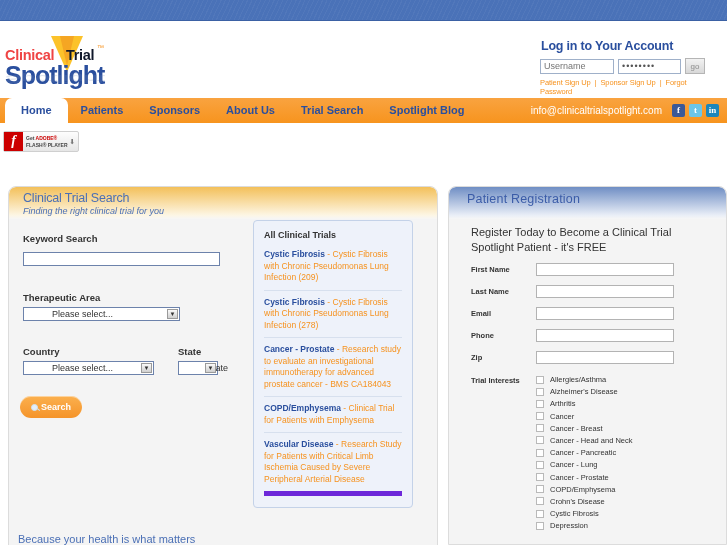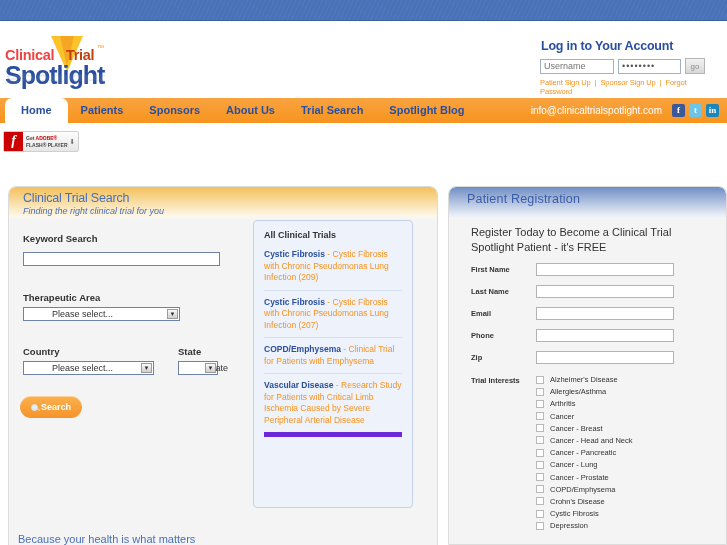--- a/index.html
+++ b/index.html
@@ -28,21 +28,21 @@
     position:absolute; left:46px; top:-2px; width:0; height:0;
     border-left:16px solid transparent; border-right:16px solid transparent;
     border-top:36px solid #fcc22a;
   }
   .logo-beam2 {
     position:absolute; left:55px; top:-2px; width:0; height:0;
     border-left:7px solid transparent; border-right:7px solid transparent;
     border-top:30px solid #f5a623;
   }
   .logo-l1 { position:absolute; left:0; top:9px; font-size:14.5px; font-weight:bold; color:#ef4444; letter-spacing:-0.3px; }
-  .logo-l1b { position:absolute; left:61px; top:9px; font-size:14.5px; font-weight:bold; color:#c2410c; letter-spacing:-0.3px; }
+  .logo-l1b { position:absolute; left:61px; top:9px; font-size:14.5px; font-weight:bold; color:#0f172a; letter-spacing:-0.3px; }
   .logo-tm { position:absolute; left:92px; top:6px; font-size:7px; color:#f6921e; }
   .logo-l2 { position:absolute; left:0; top:23px; font-size:25px; font-weight:bold; color:#2a4f9e; letter-spacing:-1px; }
   .logo-shadow {
     position:absolute; left:0; top:47px; font-size:25px; font-weight:bold;
     color:rgba(120,140,180,0.22); letter-spacing:-1px; transform:scaleY(-0.45);
     transform-origin: top left;
   }
 
   .login { position:absolute; right:7px; top:18px; width:180px; }
   .login-title { font-size:12.5px; font-weight:bold; color:#2a4f9e; margin:0 0 5px 1px; letter-spacing:-0.2px; }
@@ -313,21 +313,24 @@
   </div>
 
   <div class="tagline">Because your health is what matters</div>
 
   <div class="trials">
     <div class="trials-title">All Clinical Trials</div>
     <div class="trial">
       <b>Cystic Fibrosis</b><span> - Cystic Fibrosis with Chronic Pseudomonas Lung Infection (209)</span>
     </div>
     <div class="trial">
-      <b>Cystic Fibrosis</b><span> - Cystic Fibrosis with Chronic Pseudomonas Lung Infection (207)</span>
+      <b>Cystic Fibrosis</b><span> - Cystic Fibrosis with Chronic Pseudomonas Lung Infection (278)</span>
+    </div>
+    <div class="trial">
+      <b>Cancer - Prostate</b><span> - Research study to evaluate an investigational immunotherapy for advanced prostate cancer - BMS CA184043</span>
     </div>
     <div class="trial">
       <b>COPD/Emphysema</b><span> - Clinical Trial for Patients with Emphysema</span>
     </div>
     <div class="trial">
       <b>Vascular Disease</b><span> - Research Study for Patients with Critical Limb Ischemia Caused by Severe Peripheral Arterial Disease</span>
     </div>
   </div>
 
   <div class="panel-right">
@@ -358,28 +361,28 @@
         <div class="reg-lbl">Zip</div>
         <input class="reg-inp" type="text" value="" style="">
       </div>
     </div>
 
     <div class="interests">
       <div class="interests-lbl">Trial Interests</div>
       <div class="interests-list">
         <div class="chk-row">
           <span class="chk"></span>
+          <span class="chk-lbl">Allergies/Asthma</span>
+        </div>
+        <div class="chk-row">
+          <span class="chk"></span>
           <span class="chk-lbl">Alzheimer's Disease</span>
         </div>
         <div class="chk-row">
           <span class="chk"></span>
-          <span class="chk-lbl">Allergies/Asthma</span>
-        </div>
-        <div class="chk-row">
-          <span class="chk"></span>
           <span class="chk-lbl">Arthritis</span>
         </div>
         <div class="chk-row">
           <span class="chk"></span>
           <span class="chk-lbl">Cancer</span>
         </div>
         <div class="chk-row">
           <span class="chk"></span>
           <span class="chk-lbl">Cancer - Breast</span>
         </div>

